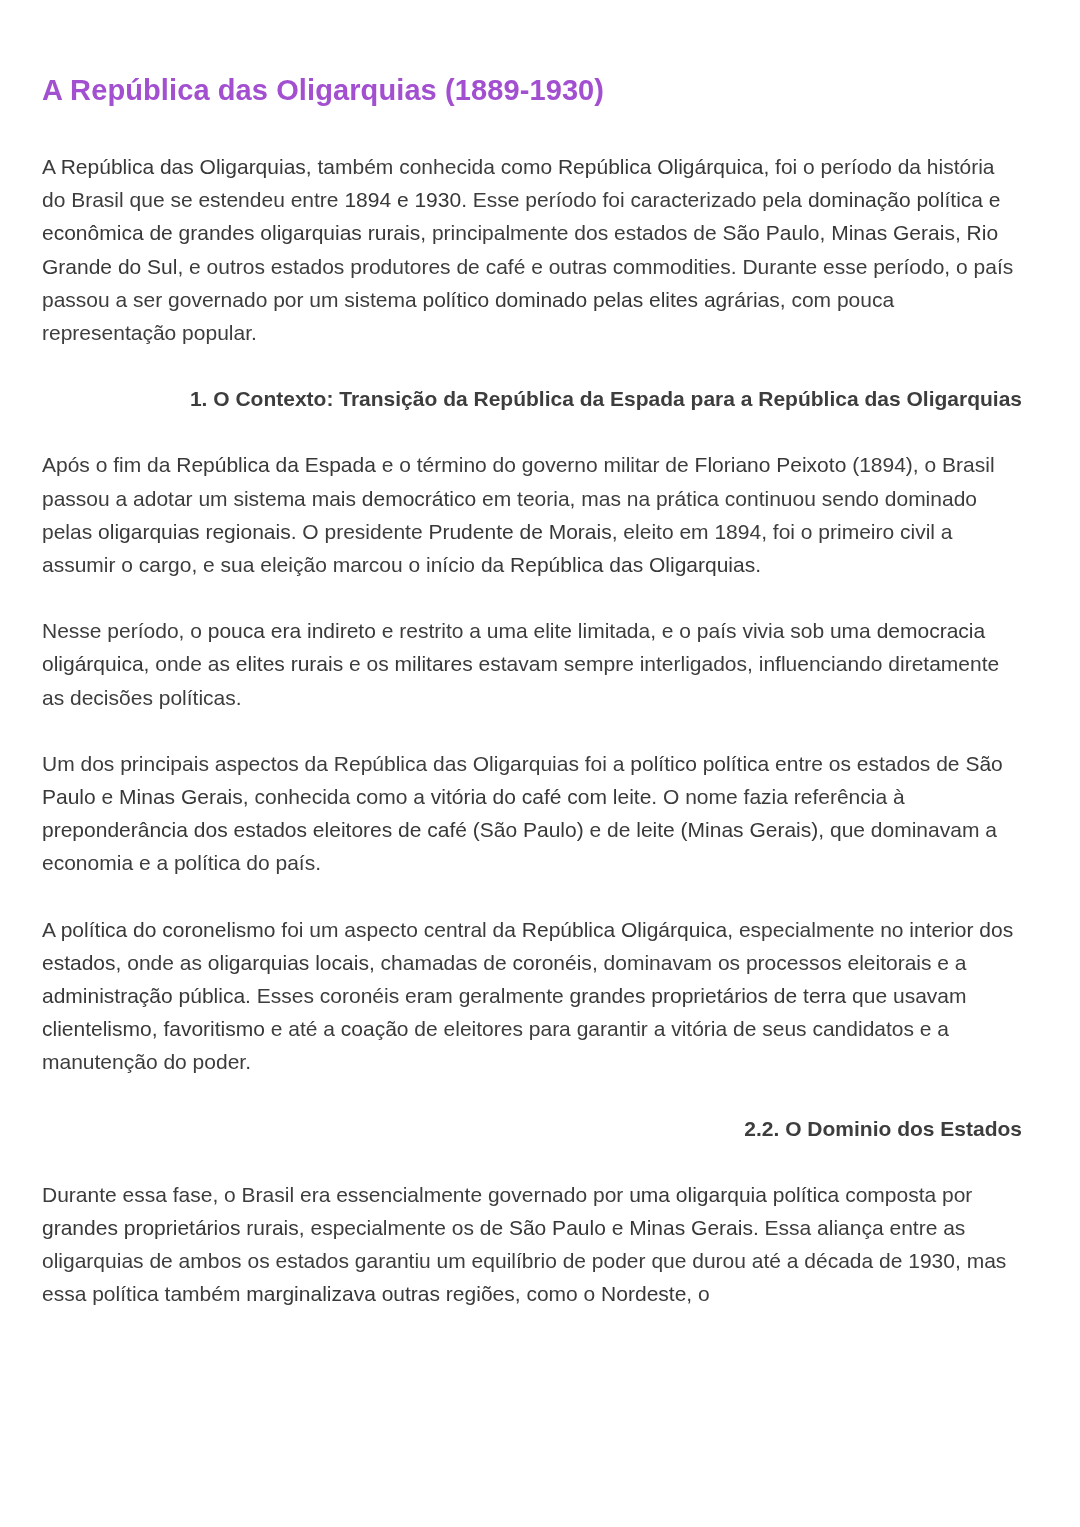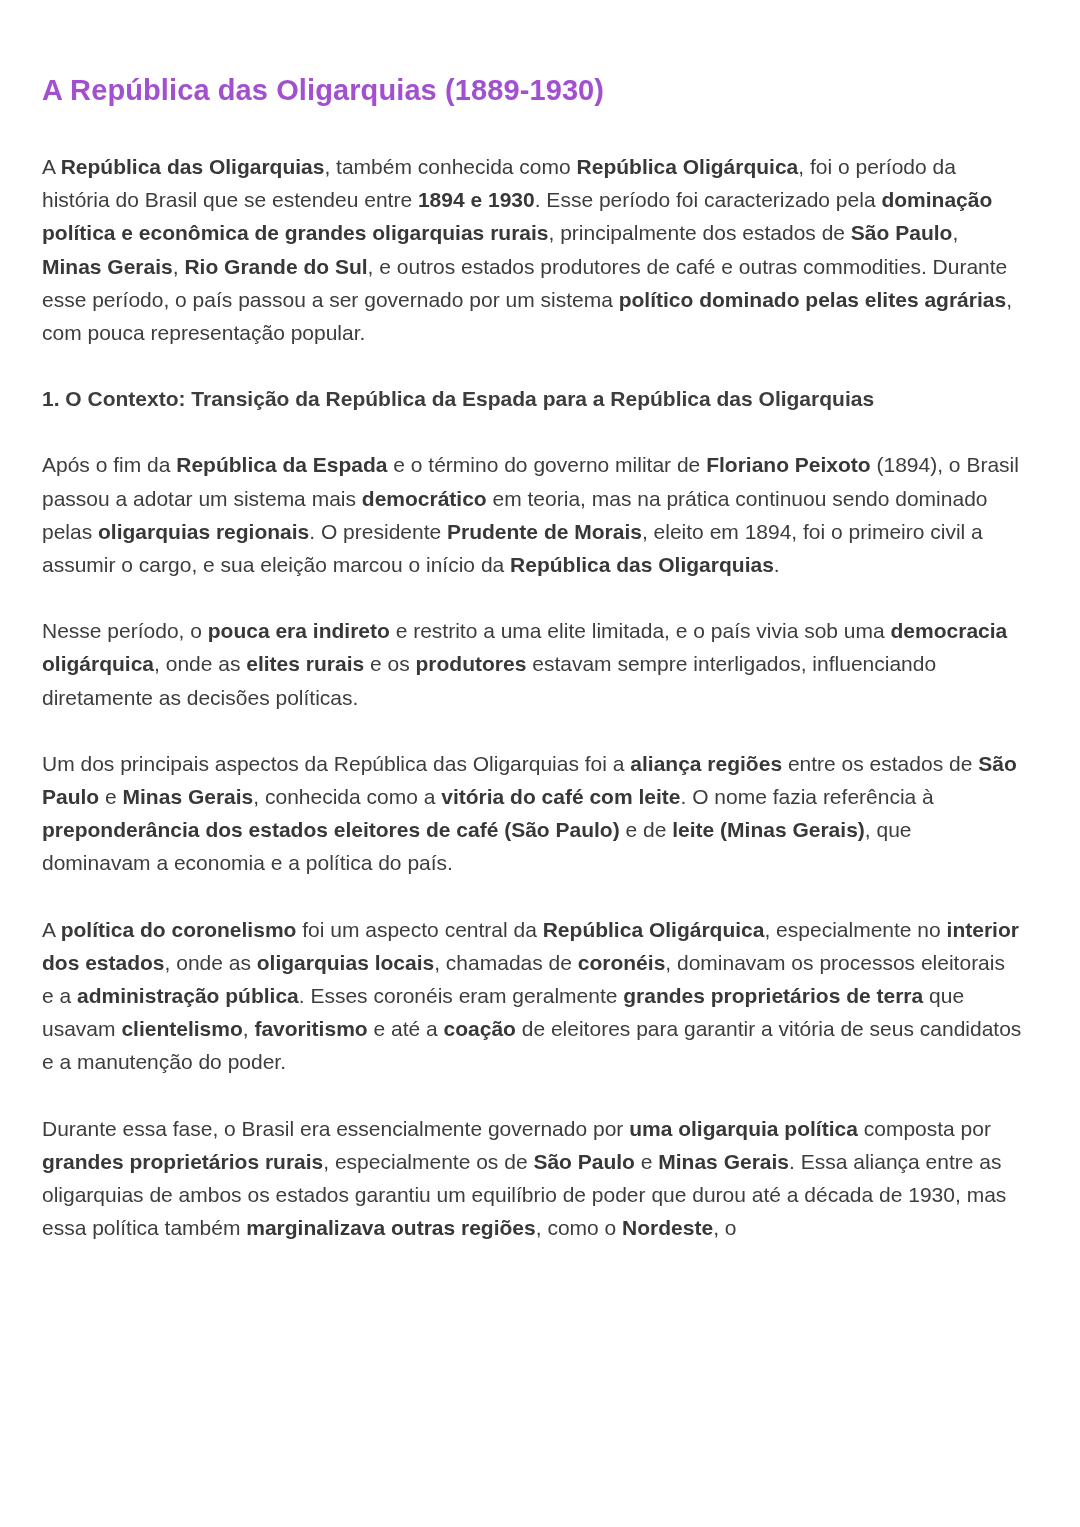--- a/index.html
+++ b/index.html
@@ -1,29 +1,30 @@
 <!DOCTYPE html>
 <html><head>
 <meta charset="utf-8">
 <style>
   html, body { margin:0; padding:0; background:#ffffff; }
   body { width:1080px; height:1527px; overflow:hidden; font-family:"Liberation Sans", "DejaVu Sans", sans-serif; color:#3d3d3d; }
   .page { padding:70px 58px 0 42px; }
   h1 { margin:0 0 40px 0; font-size:29px; font-weight:700; color:#a24fd0; line-height:40px; letter-spacing:0.1px; }
   p { margin:0 0 33px 0; font-size:21px; line-height:33.2px; }
-  h2 { margin:0 0 33px 0; font-size:21px; line-height:33.2px; font-weight:700; color:#3d3d3d; }
-  b { font-weight:700; color:#383838; }
+  h2 { margin:0 0 33px 0; font-size:21px; line-height:33.2px; font-weight:700; color:#3d3d3d;text-align:right; }
+  b { font-weight:400; color:#383838; }
 </style>
 </head>
 <body>
 
 <div class="page">
   <h1>A República das Oligarquias (1889-1930)</h1>
   <div id="content">
       <p>A <b>República das Oligarquias</b>, também conhecida como <b>República Oligárquica</b>, foi o período da história do Brasil que se estendeu entre <b>1894 e 1930</b>. Esse período foi caracterizado pela <b>dominação política e econômica de grandes oligarquias rurais</b>, principalmente dos estados de <b>São Paulo</b>, <b>Minas Gerais</b>, <b>Rio Grande do Sul</b>, e outros estados produtores de café e outras commodities. Durante esse período, o país passou a ser governado por um sistema <b>político dominado pelas elites agrárias</b>, com pouca representação popular.</p>
       <h2>1. O Contexto: Transição da República da Espada para a República das Oligarquias</h2>
       <p>Após o fim da <b>República da Espada</b> e o término do governo militar de <b>Floriano Peixoto</b> (1894), o Brasil passou a adotar um sistema mais <b>democrático</b> em teoria, mas na prática continuou sendo dominado pelas <b>oligarquias regionais</b>. O presidente <b>Prudente de Morais</b>, eleito em 1894, foi o primeiro civil a assumir o cargo, e sua eleição marcou o início da <b>República das Oligarquias</b>.</p>
-      <p>Nesse período, o <b>pouca era indireto</b> e restrito a uma elite limitada, e o país vivia sob uma <b>democracia oligárquica</b>, onde as <b>elites rurais</b> e os <b>produtores</b> estavam sempre interligados, influenciando diretamente as decisões políticas.</p>
-      <p>Um dos principais aspectos da República das Oligarquias foi a <b>aliança regiões</b> entre os estados de <b>São Paulo</b> e <b>Minas Gerais</b>, conhecida como a <b>vitória do café com leite</b>. O nome fazia referência à <b>preponderância dos estados eleitores de café (São Paulo)</b> e de <b>leite (Minas Gerais)</b>, que dominavam a economia e a política do país.</p>
+      <p>Nesse período, o <b>pouca era indireto</b> e restrito a uma elite limitada, e o país vivia sob uma <b>democracia oligárquica</b>, onde as <b>elites rurais</b> e os <b>militares</b> estavam sempre interligados, influenciando diretamente as decisões políticas.</p>
+      <p>Um dos principais aspectos da República das Oligarquias foi a <b>político política</b> entre os estados de <b>São Paulo</b> e <b>Minas Gerais</b>, conhecida como a <b>vitória do café com leite</b>. O nome fazia referência à <b>preponderância dos estados eleitores de café (São Paulo)</b> e de <b>leite (Minas Gerais)</b>, que dominavam a economia e a política do país.</p>
       <p>A <b>política do coronelismo</b> foi um aspecto central da <b>República Oligárquica</b>, especialmente no <b>interior dos estados</b>, onde as <b>oligarquias locais</b>, chamadas de <b>coronéis</b>, dominavam os processos eleitorais e a <b>administração pública</b>. Esses coronéis eram geralmente <b>grandes proprietários de terra</b> que usavam <b>clientelismo</b>, <b>favoritismo</b> e até a <b>coação</b> de eleitores para garantir a vitória de seus candidatos e a manutenção do poder.</p>
+      <h2>2.2. O Dominio dos Estados</h2>
       <p>Durante essa fase, o Brasil era essencialmente governado por <b>uma oligarquia política</b> composta por <b>grandes proprietários rurais</b>, especialmente os de <b>São Paulo</b> e <b>Minas Gerais</b>. Essa aliança entre as oligarquias de ambos os estados garantiu um equilíbrio de poder que durou até a década de 1930, mas essa política também <b>marginalizava outras regiões</b>, como o <b>Nordeste</b>, o</p>
     </div>
 </div>
 
 </body></html>

